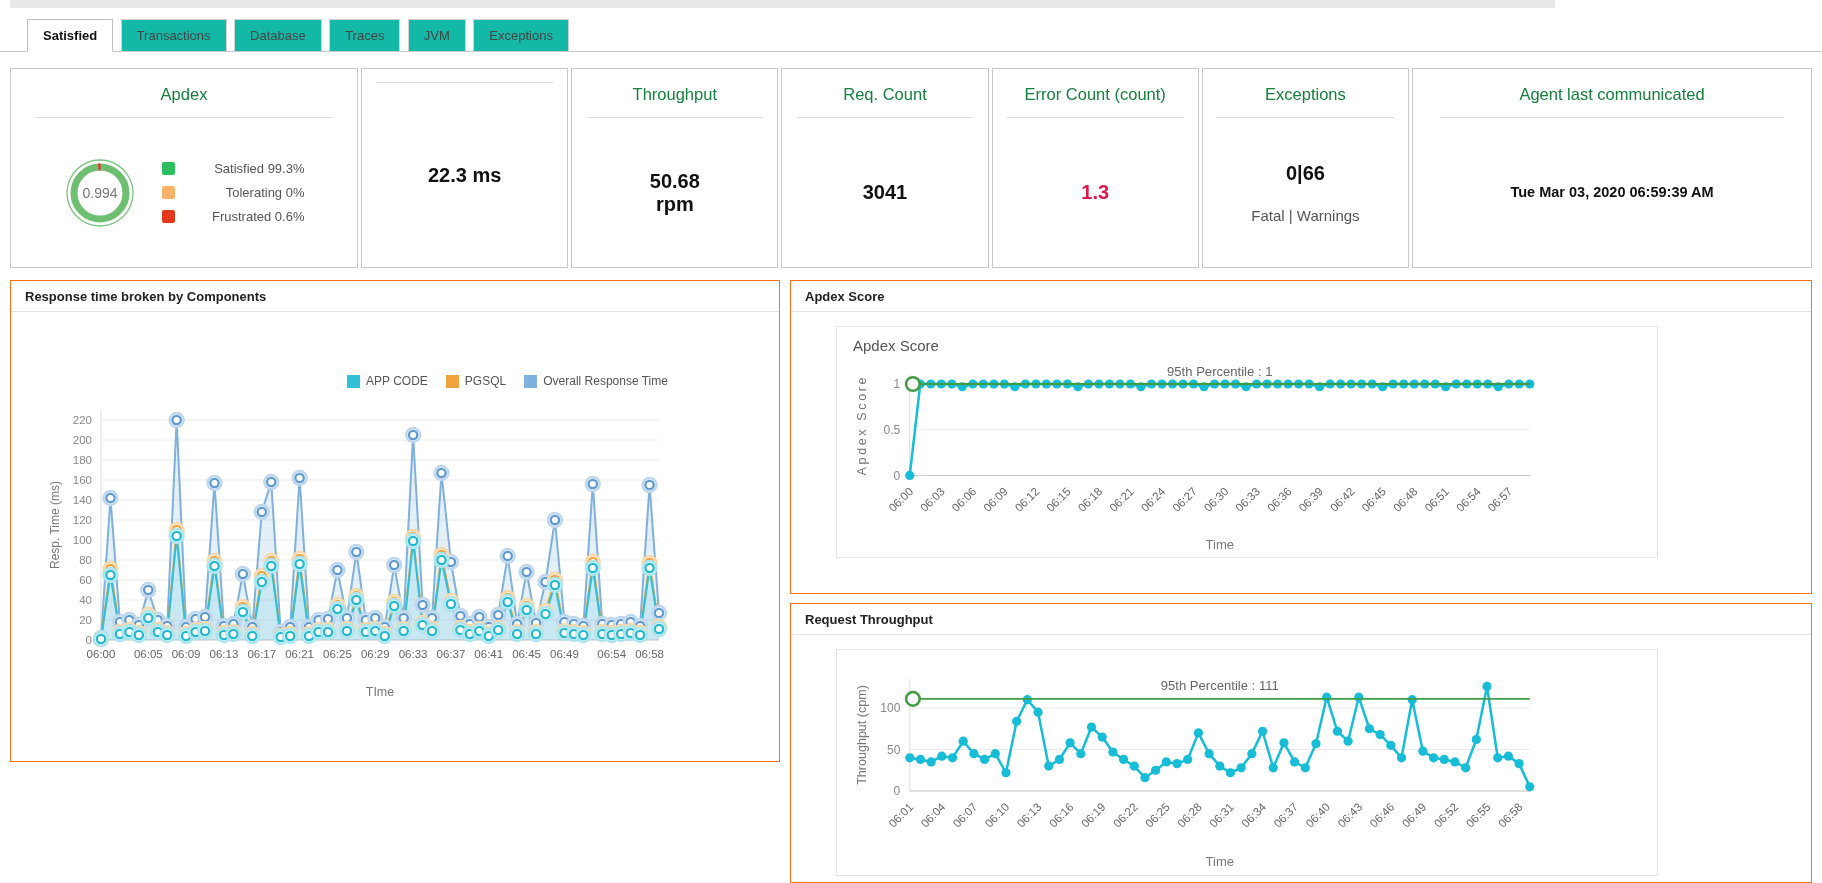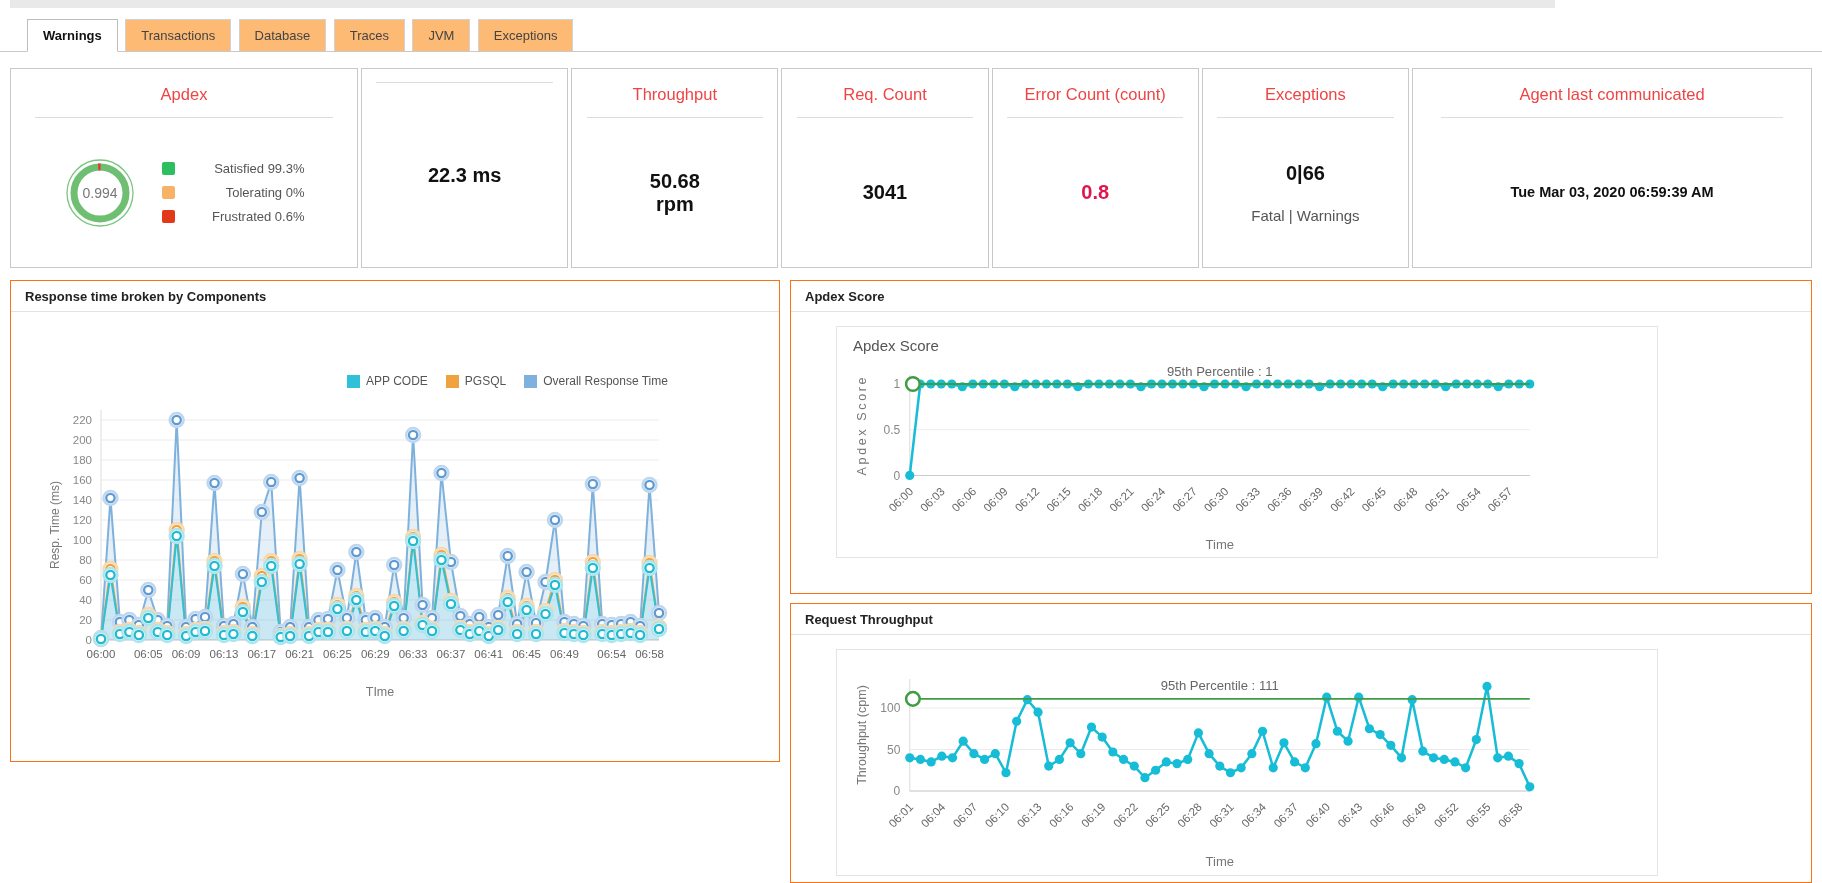--- a/index.html
+++ b/index.html
@@ -3,32 +3,32 @@
 <meta charset="utf-8">
 <style>
   * { box-sizing: border-box; }
   html,body { margin:0; padding:0; background:#fff; width:1822px; height:883px; overflow:hidden;
     font-family:"Liberation Sans", sans-serif; color:#333; }
   .top-strip { height:8px; background:#e9e9e9; margin:0 10px; width:1545px; }
 
   
   .tabbar { margin-top:10px; padding-left:27px; border-bottom:1px solid #c9c9c9; }
   .tab { display:inline-block; padding:8px 15px; font-size:13px; color:#444;
-    background:#fdba74; border:1px solid #d2d2d2; border-bottom:none; margin-right:3px;
+    background:#14b8a6; border:1px solid #d2d2d2; border-bottom:none; margin-right:3px;
     position:relative; top:1px; cursor:pointer; }
   .tab.active { background:#fff; font-weight:bold; color:#111; border-color:#bdbdbd;
     border-bottom:1px solid #fff; }
 
   
   .kpi-row { display:flex; gap:3px; margin:16px 10px 0 10px; height:200px; }
   .kpi-card { border:1px solid #c9c9c9; background:#fff; display:flex; flex-direction:column; }
   .kpi-card.apdex { flex:0 0 348px; }
   .kpi-card.std { flex:1; }
   .kpi-card.agent { flex:0 0 400px; }
-  .kpi-title { font-size:16.5px; color:#ef4444; text-align:center; padding-top:16px; }
+  .kpi-title { font-size:16.5px; color:#15803d; text-align:center; padding-top:16px; }
   .kpi-rule { border-bottom:1px solid #ddd; margin:13px auto 0 auto; width:86%; }
   .kpi-body { flex:1; display:flex; align-items:center; justify-content:center;
     flex-direction:column; }
   .kpi-value { font-size:20px; font-weight:bold; color:#111; text-align:center; line-height:1.15; }
   .kpi-value.error { color:#e0164f; }
   .kpi-sub { font-size:15px; color:#555; margin-top:22px; text-align:right; }
   .kpi-value.agent-time { font-size:14.5px; }
 
   .apdex-body { flex-direction:row; gap:26px; }
   .apdex-gauge-val { font-size:14px; fill:#777; }
@@ -58,21 +58,21 @@
   .inner-card { border:1px solid #e4e4e4; margin:14px 153px 10px 45px; padding:8px 12px 2px 12px; }
   .inner-title { font-size:15px; color:#555; padding:2px 0 2px 4px; }
   .inner-card svg { display:block; width:100%; height:auto; }
 </style>
 </head>
 <body>
 
 <div class="top-strip"></div>
 
 <div class="tabbar">
-  <span class="tab active">Warnings</span>
+  <span class="tab active">Satisfied</span>
   <span class="tab">Transactions</span>
   <span class="tab">Database</span>
   <span class="tab">Traces</span>
   <span class="tab">JVM</span>
   <span class="tab">Exceptions</span>
 </div>
 
 <div class="kpi-row">
 
   <div class="kpi-card apdex">
@@ -125,21 +125,21 @@
     <div class="kpi-rule"></div>
     <div class="kpi-body">
       <div class="kpi-value">3041</div>
     </div>
   </div>
 
   <div class="kpi-card std">
     <div class="kpi-title">Error Count (count)</div>
     <div class="kpi-rule"></div>
     <div class="kpi-body">
-      <div class="kpi-value error" style="color: rgb(224, 22, 79);">0.8</div>
+      <div class="kpi-value error" style="color: rgb(224, 22, 79);">1.3</div>
     </div>
   </div>
 
   <div class="kpi-card std">
     <div class="kpi-title">Exceptions</div>
     <div class="kpi-rule"></div>
     <div class="kpi-body">
       <div class="kpi-value">0|66</div>
       <div class="kpi-sub">Fatal | Warnings</div>
     </div>

